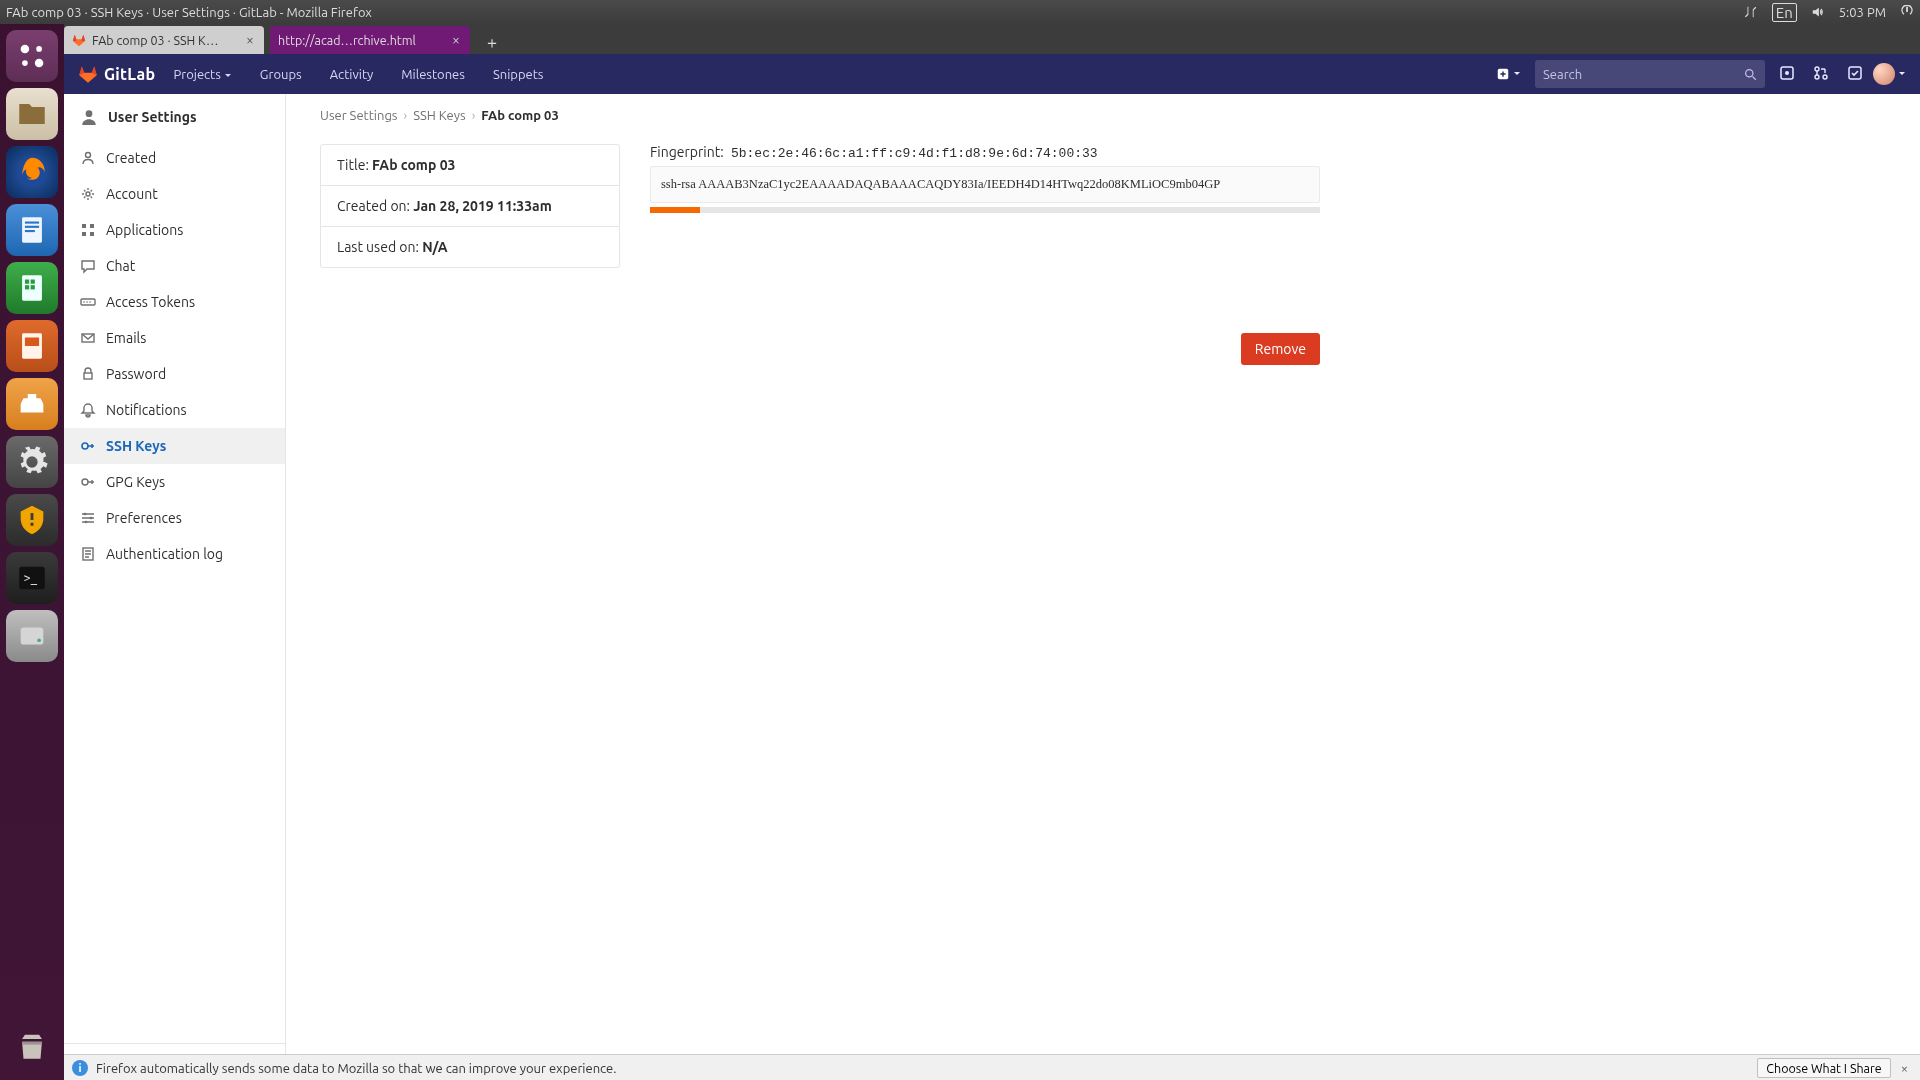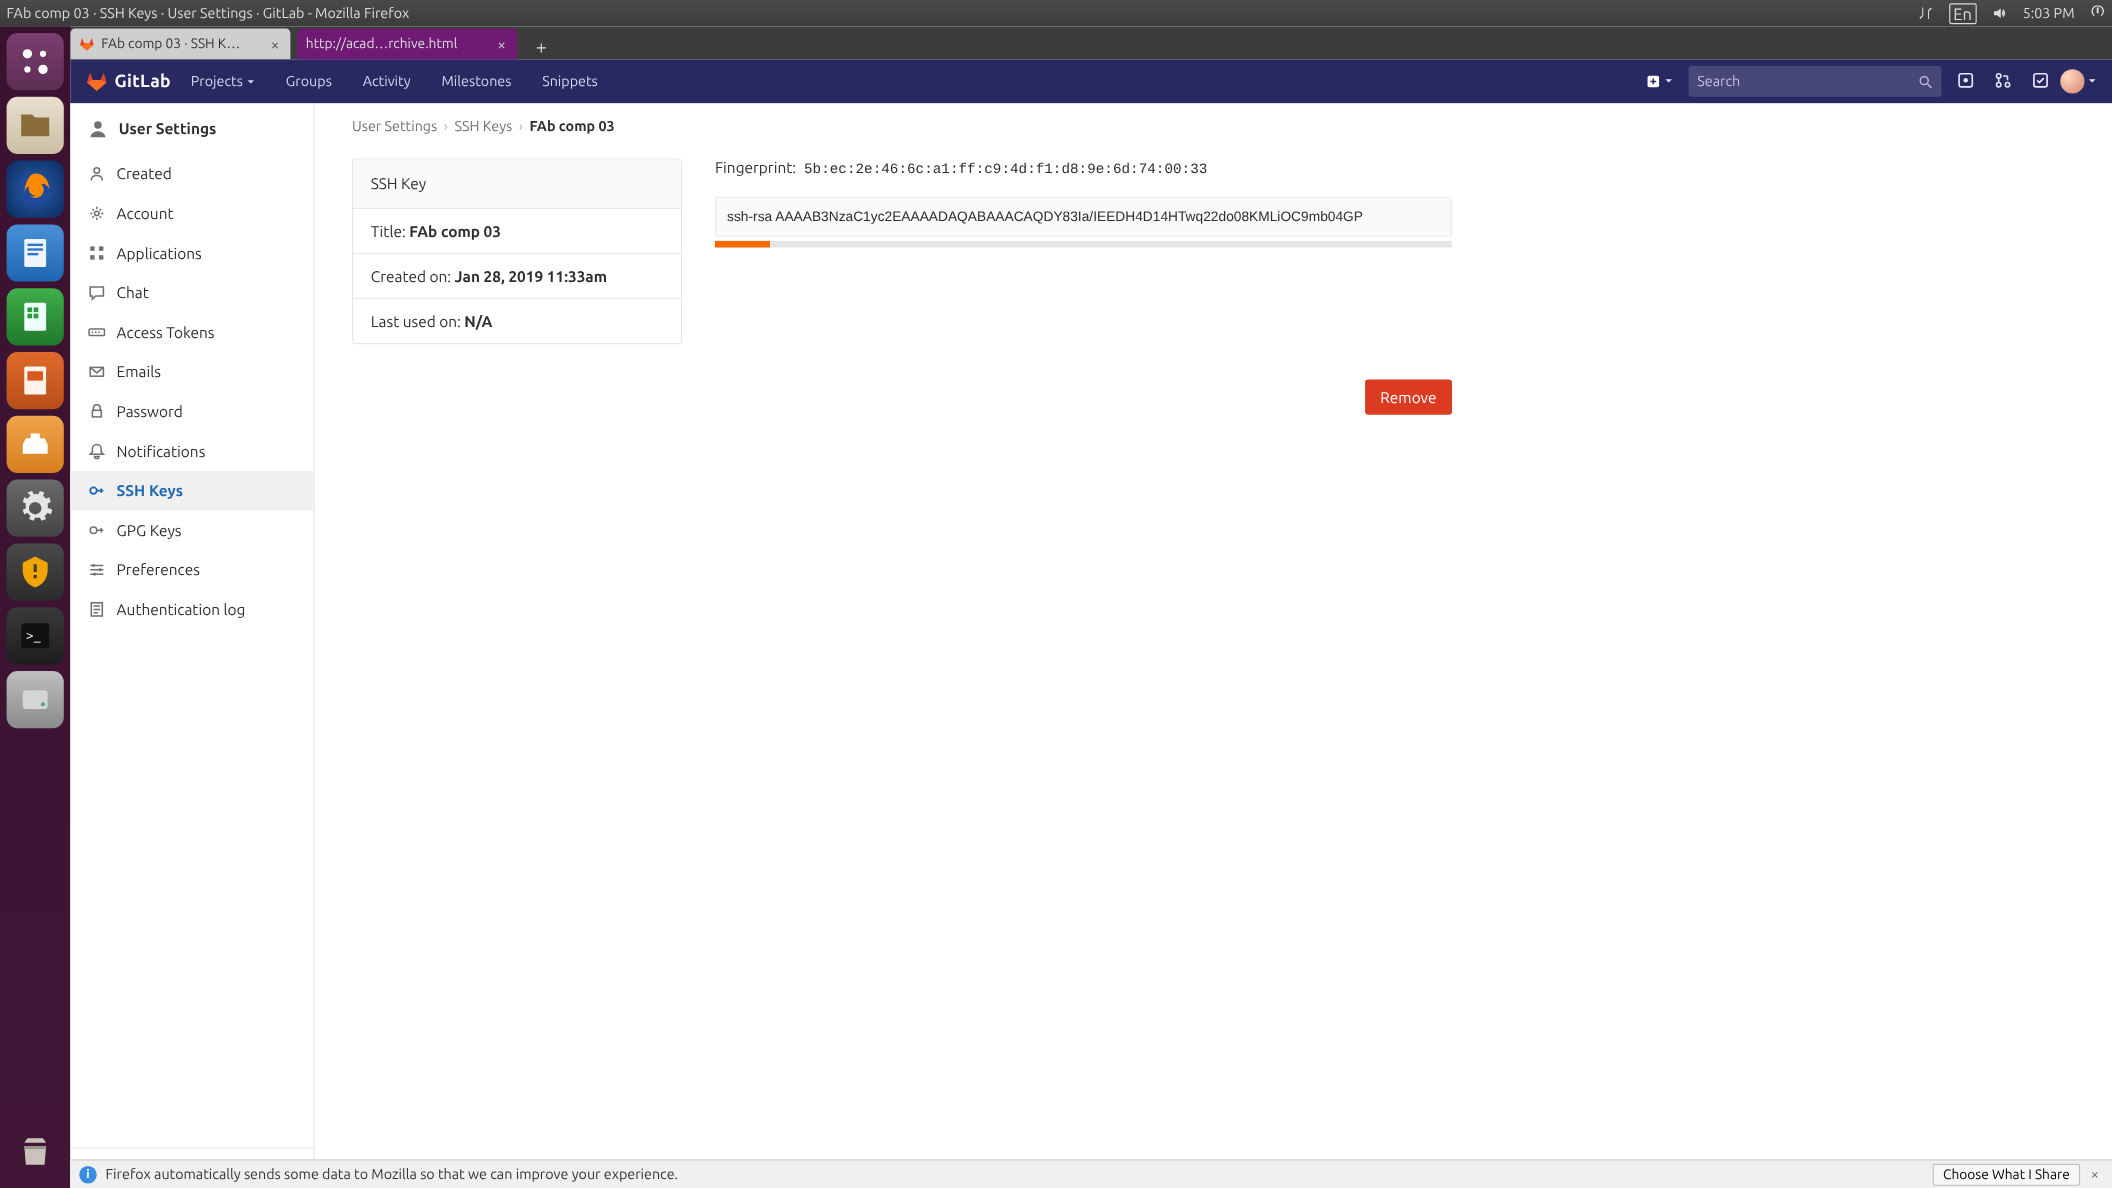--- a/index.html
+++ b/index.html
@@ -94,21 +94,21 @@
   .breadcrumbs .sep { color:#b0b0b0; }
   .breadcrumbs .current { color:#2e2e2e; font-weight:700; }
   .content-cols { display:flex; gap: 30px; margin-top: 22px; align-items:flex-start; }
   .card { width: 300px; border:1px solid #e5e5e5; border-radius:3px; font-size:14px; color:#2e2e2e; }
   .card .card-head { padding: 14px 16px; background:#fafafa; border-bottom:1px solid #e5e5e5; }
   .card .card-row { padding: 12px 16px; border-bottom:1px solid #e5e5e5; }
   .card .card-row:last-child { border-bottom:none; }
   .right-col { flex:1; max-width: 670px; }
   .fingerprint { font-size:14px; color:#2e2e2e; }
   .fingerprint code { font-family: Liberation Mono, monospace; font-size:13px; color:#2e2e2e; }
-  .keybox { margin-top: 18px; background:#fafafa; border:1px solid #eaeaea; border-radius:2px; padding: 10px; font-family: Liberation Sans, sans-serif; font-size: 12.5px; color:#2e2e2e; overflow-x:auto; white-space:nowrap; }
+  .keybox { margin-top: 5px; background:#fafafa; border:1px solid #eaeaea; border-radius:2px; padding: 10px; font-family: Liberation Serif, serif; font-size: 12.5px; color:#2e2e2e; overflow-x:auto; white-space:nowrap; }
   .keyscroll { height:6px; background:#e5e5e5; margin-top:4px; position:relative; }
   .keyscroll .thumb { position:absolute; left:0; width:50px; height:6px; background:#f56a00; }
   .remove-wrap { display:flex; justify-content:flex-end; margin-top: 120px; }
   .btn-remove { background:#db3b21; color:#fff; border:none; border-radius:3px; padding: 8px 14px; font-size:14px; cursor:pointer; }
 
   
   .ff-info {
     position:absolute; left:64px; right:0; bottom:0; height: 26px; background:#f0f0f0; border-top:1px solid #ccc;
     display:flex; align-items:center; font-size:13px; color:#333; padding: 0 8px; justify-content:space-between;
   }
@@ -476,21 +476,20 @@
       <div class="breadcrumbs">
         <a style="color:#707070;text-decoration:none">User Settings</a>
         <span class="sep">›</span>
         <a style="color:#707070;text-decoration:none">SSH Keys</a>
         <span class="sep">›</span>
         <span class="current">FAb comp 03</span>
       </div>
 
       <div class="content-cols">
         <div class="card">
-          <div class="card-head">SSH Key</div>
           <div class="card-row">
             <span>Title: </span><span class="bold">FAb comp 03</span>
           </div>
           <div class="card-row">
             <span>Created on: </span><span class="bold">Jan 28, 2019 11:33am</span>
           </div>
           <div class="card-row">
             <span>Last used on: </span><span class="bold">N/A</span>
           </div>
         </div>

